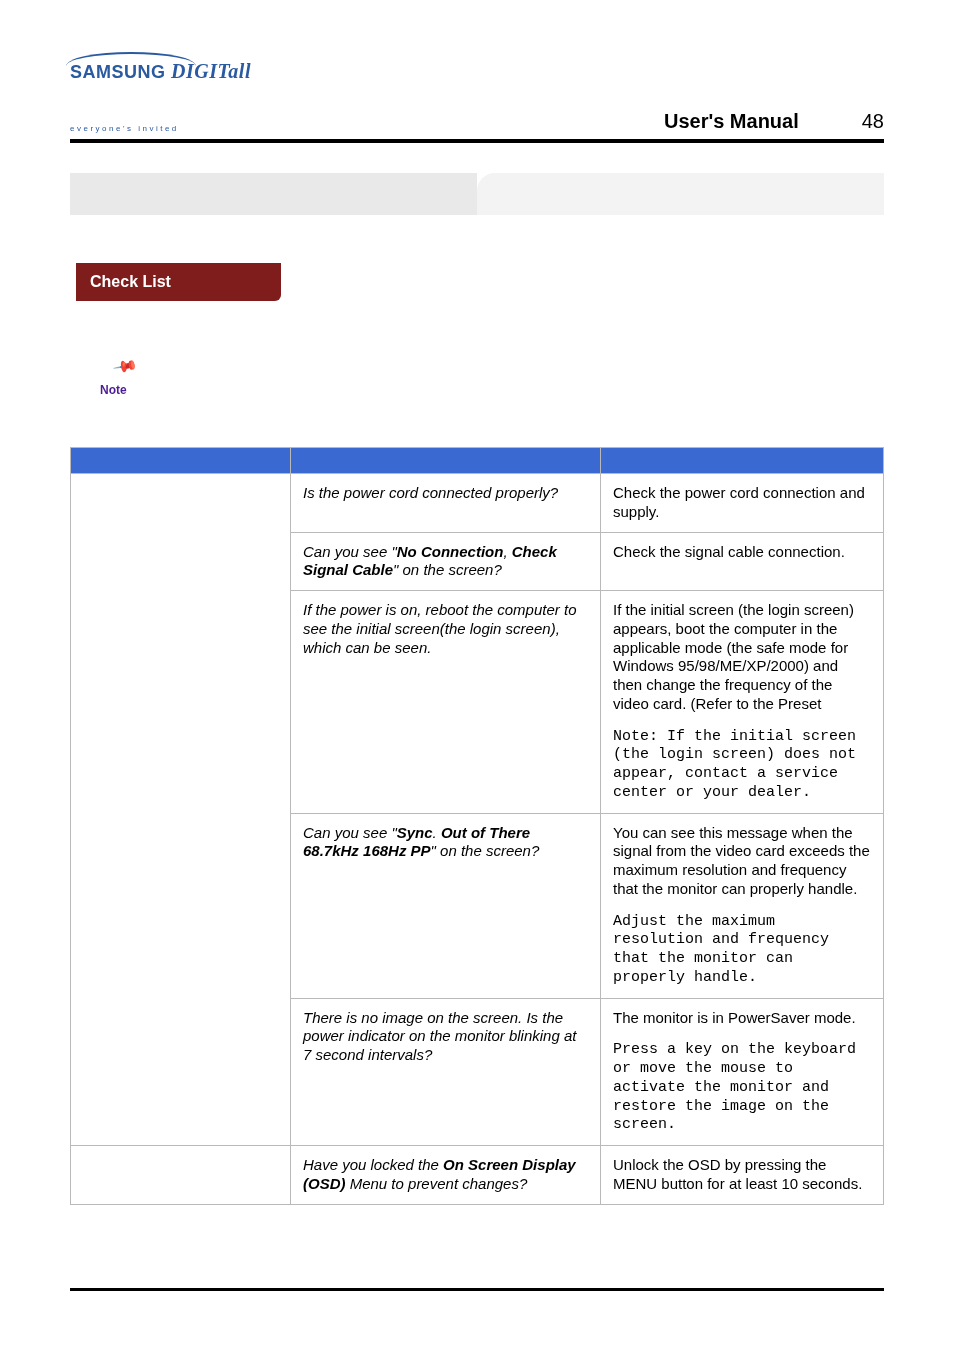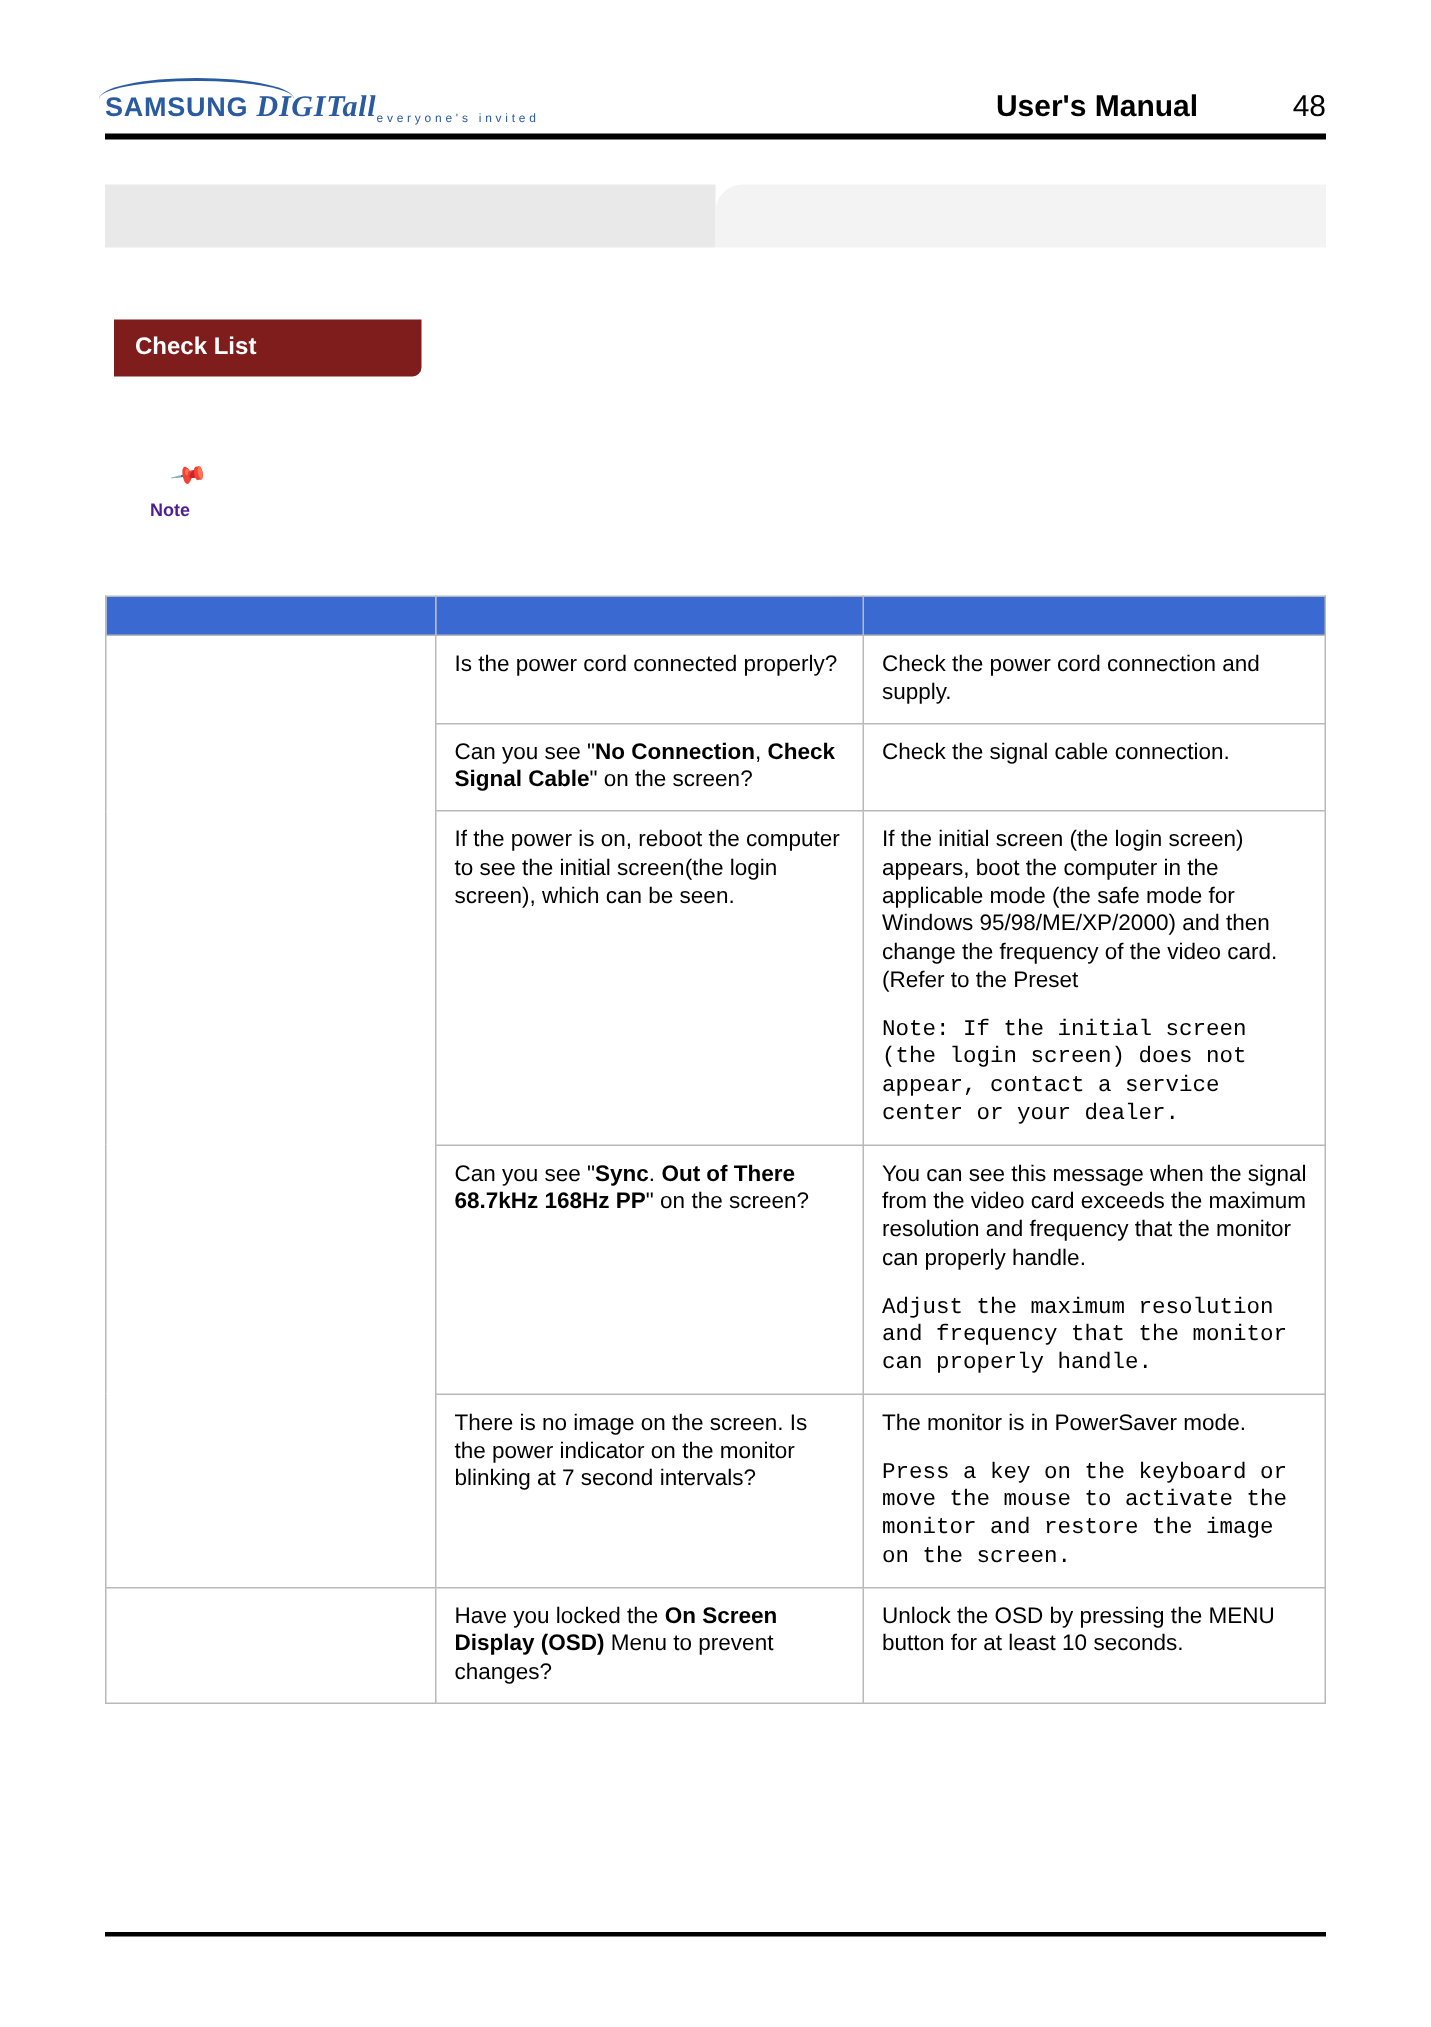--- a/index.html
+++ b/index.html
@@ -12,22 +12,23 @@
     padding: 60px 70px 40px 70px;
   }
   .header-row {
     display: flex;
     justify-content: space-between;
     align-items: flex-end;
     margin-bottom: 6px;
   }
   .logo {
     display: flex;
-    flex-direction: row;
+    flex-direction: column;
     align-items: flex-start;
+    gap: 39px;
   }
   .logo-top {
     font-size: 18px;
     font-weight: bold;
     color: #2a5aa0;
     letter-spacing: 0.5px;
     position: relative;
   }
   .logo-top .arc {
     position: absolute;
@@ -37,21 +38,21 @@
     height: 14px;
     border-top: 2px solid #2a5aa0;
     border-radius: 50% 50% 0 0 / 100% 100% 0 0;
   }
   .logo-top .samsung { font-family: Arial, sans-serif; }
   .logo-top .digit { font-style: italic; font-family: 'Times New Roman', serif; font-size: 20px; }
   .logo-sub {
     font-size: 8px;
     letter-spacing: 2.5px;
     color: #2a5aa0;
-    margin-top: 14px;
+    margin-top: 2px;
   }
   .header-right {
     display: flex;
     align-items: baseline;
     gap: 63px;
   }
   .manual-title {
     font-size: 20px;
     font-weight: bold;
     color: #000;
@@ -131,21 +132,22 @@
     padding: 10px 12px;
     vertical-align: top;
     font-size: 15px;
     line-height: 1.25;
     color: #000;
   }
   table.tb td.symcol {
     width: 220px;
   }
   table.tb td.chkcol {
-    width: 285px;
+    width: 310px;
+    font-style: italic;
   }
   table.tb td p + p { margin-top: 14px; font-family: Liberation Mono, monospace; }
   .bottom-rule {
     position: absolute;
     left: 70px;
     right: 70px;
     bottom: 60px;
     height: 3px;
     background: #000;
   }

